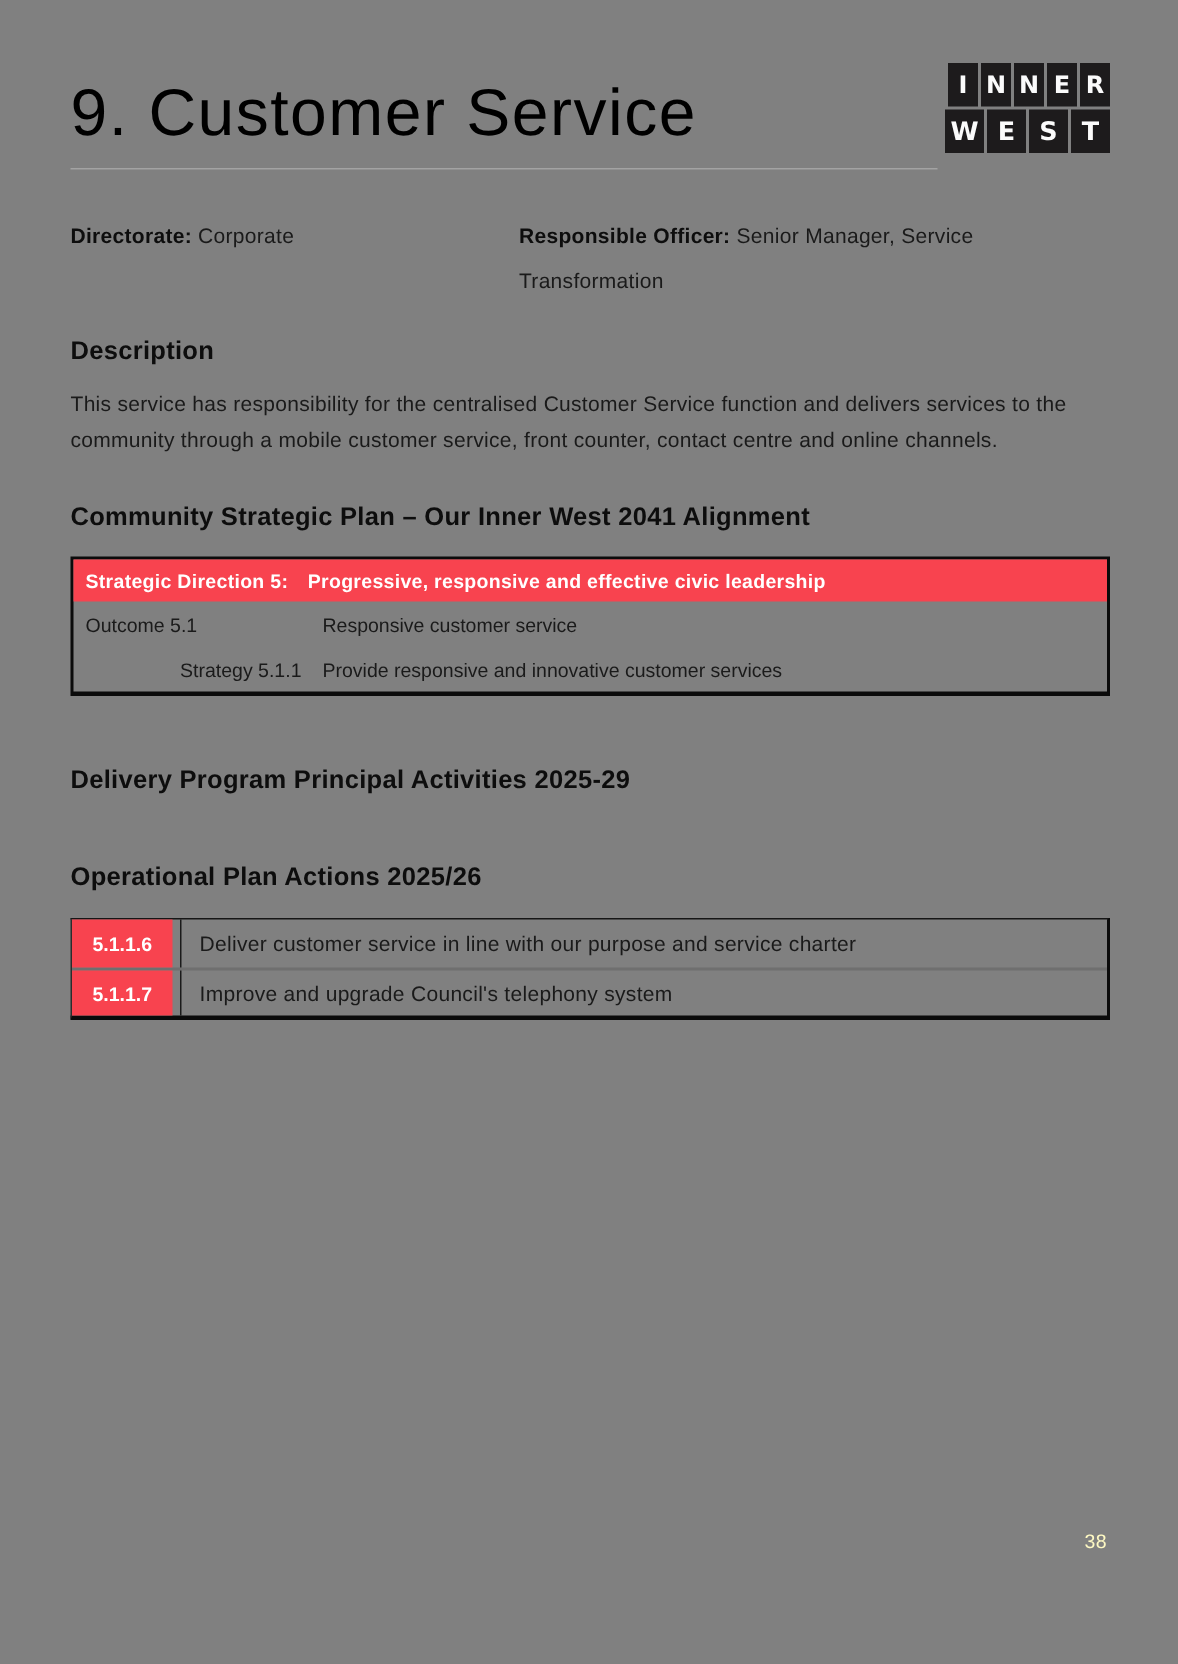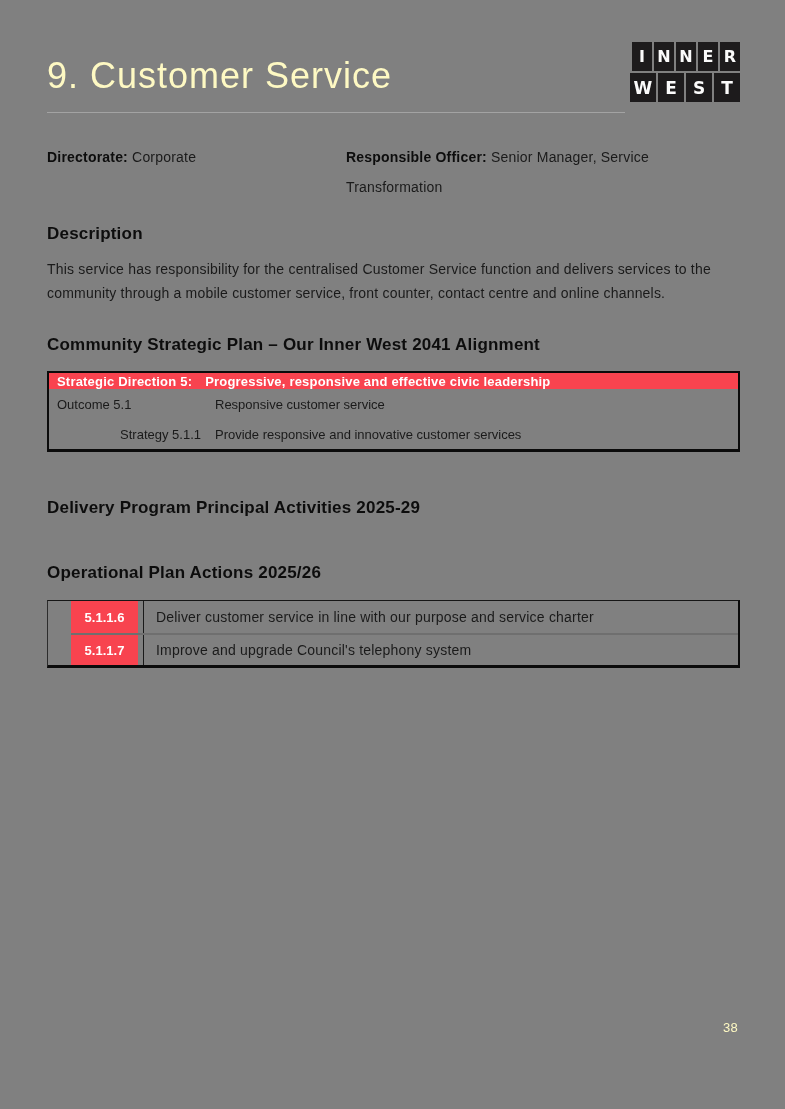--- a/index.html
+++ b/index.html
@@ -10,22 +10,22 @@
     background:#808080;
     font-family:"Liberation Sans", sans-serif;
     color:#141414;
     overflow:hidden;
   }
   .content { padding:52px 45px 0 47px; }
 
   
   .header-row { display:flex; justify-content:space-between; align-items:flex-start; }
   .doc-title {
-    font-size:36px; font-weight:500; letter-spacing:1px;
-    color:#fef9c3; line-height:48px;
+    font-size:44px; font-weight:500; letter-spacing:1px;
+    color:#000000; line-height:48px;
   }
   .logo { display:flex; flex-direction:column; gap:2px; margin-top:-10px; }
   .logo-row { display:flex; gap:2px; justify-content:flex-end; }
   .logo-row .tile {
     background:#1d1b1c; color:#fbfbfb;
     display:flex; align-items:center; justify-content:center;
     font-weight:700; font-family:"DejaVu Sans", sans-serif;
     height:29px;
   }
   .logo-row.r1 .tile { width:20px; font-size:16px; }
@@ -50,21 +50,21 @@
 
   
   .csp-heading { margin-top:30px; }
   .csp-table {
     margin-top:16px; width:693px;
     border:2px solid #0b0b0b; border-bottom:3px solid #0b0b0b;
   }
   .csp-header {
     background:#f8434f; color:#ffffff;
     display:flex; align-items:center;
-    height:16px; padding-left:8px;
+    height:28px; padding-left:8px;
     font-size:13px; font-weight:700; letter-spacing:0.2px;
   }
   .csp-header .hdr-value { margin-left:13px;text-align:center; }
   .csp-row { display:grid; grid-template-columns:166px 1fr; align-items:center; height:30px; }
   .csp-label { font-size:13px; color:#1a1a1a; padding-left:8px; }
   .csp-label.indent { text-align:right; padding-right:14px; }
   .csp-value { font-size:13px; color:#1a1a1a; }
 
   
   .dp-heading { margin-top:46px; }
@@ -84,21 +84,21 @@
     padding:5px 14px 8px 12px;
     font-size:14px; line-height:25px; letter-spacing:0.2px; color:#1a1a1a;
     flex:1;
   }
 
   
   .op-heading { margin-top:45px; }
   .op-table {
     margin-top:17px; width:693px;
     border-top:1.5px solid #161616; border-right:2px solid #0b0b0b;
-    border-bottom:3px solid #0b0b0b; border-left:1px solid #2c2c2c;padding-left:23px;
+    border-bottom:3px solid #0b0b0b; border-left:1px solid #2c2c2c;
   }
   .op-row { display:flex; height:32px; }
   .op-row + .op-row { border-top:2px solid #6f6f6f; }
   .op-row .code-cell { padding-top:0; display:flex; align-items:center; justify-content:center; }
   .op-text-cell {
     margin-left:5px; border-left:1.5px solid #1a1a1a;
     display:flex; align-items:center; padding-left:12px;
     font-size:14px; letter-spacing:0.2px; color:#1a1a1a; flex:1;
   }
 

